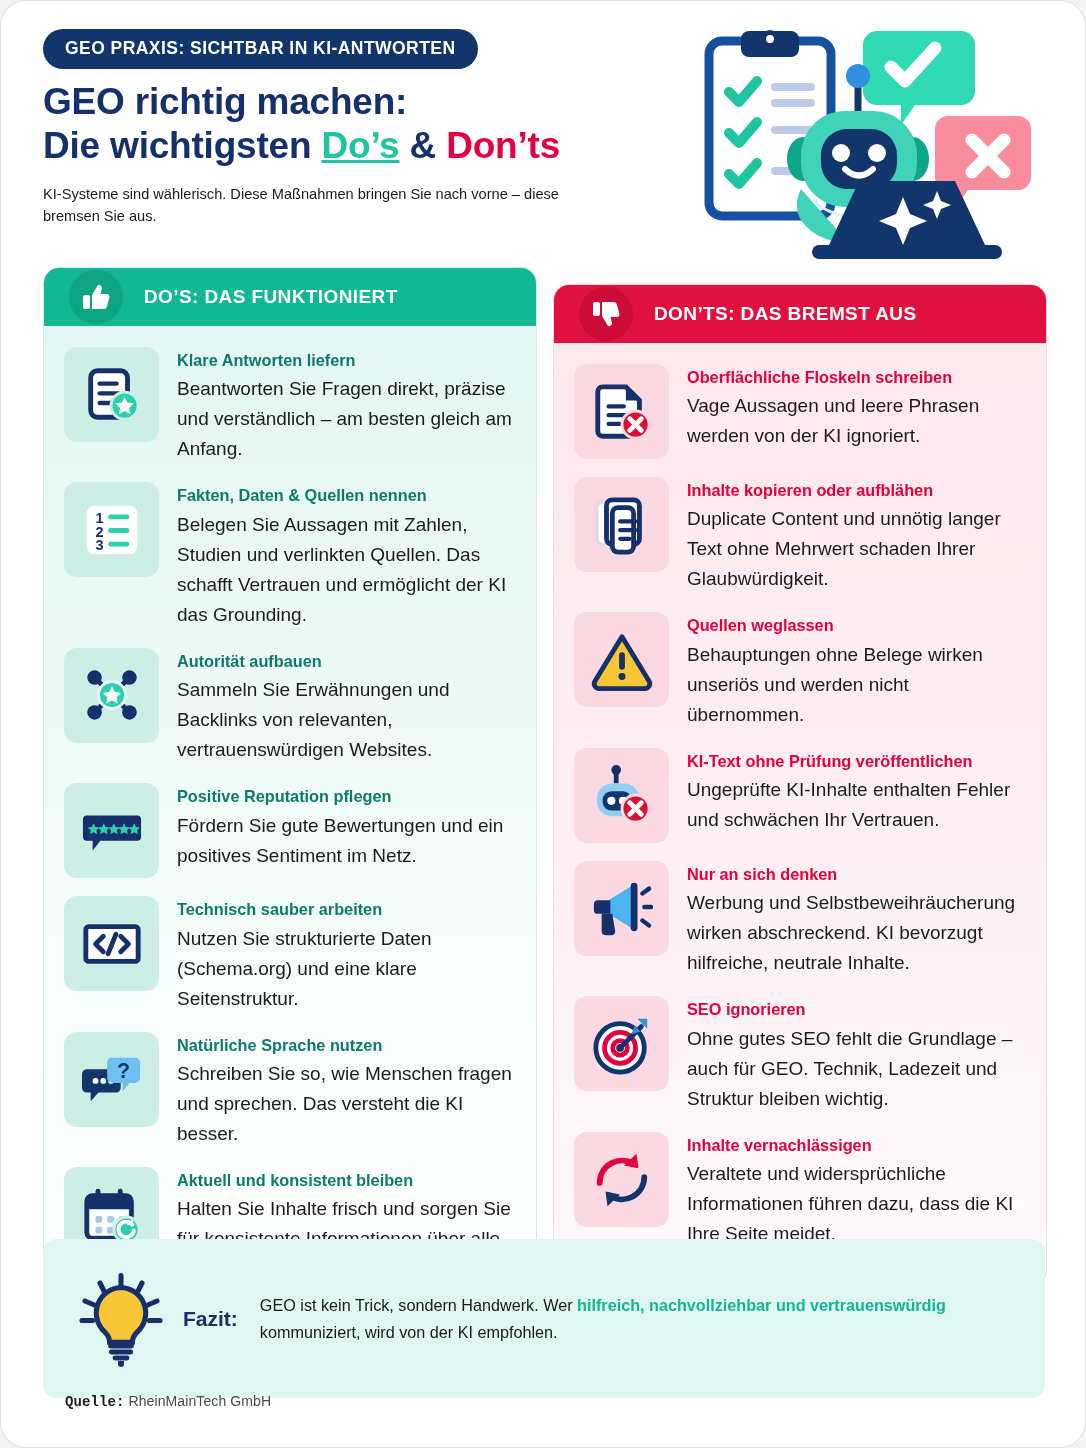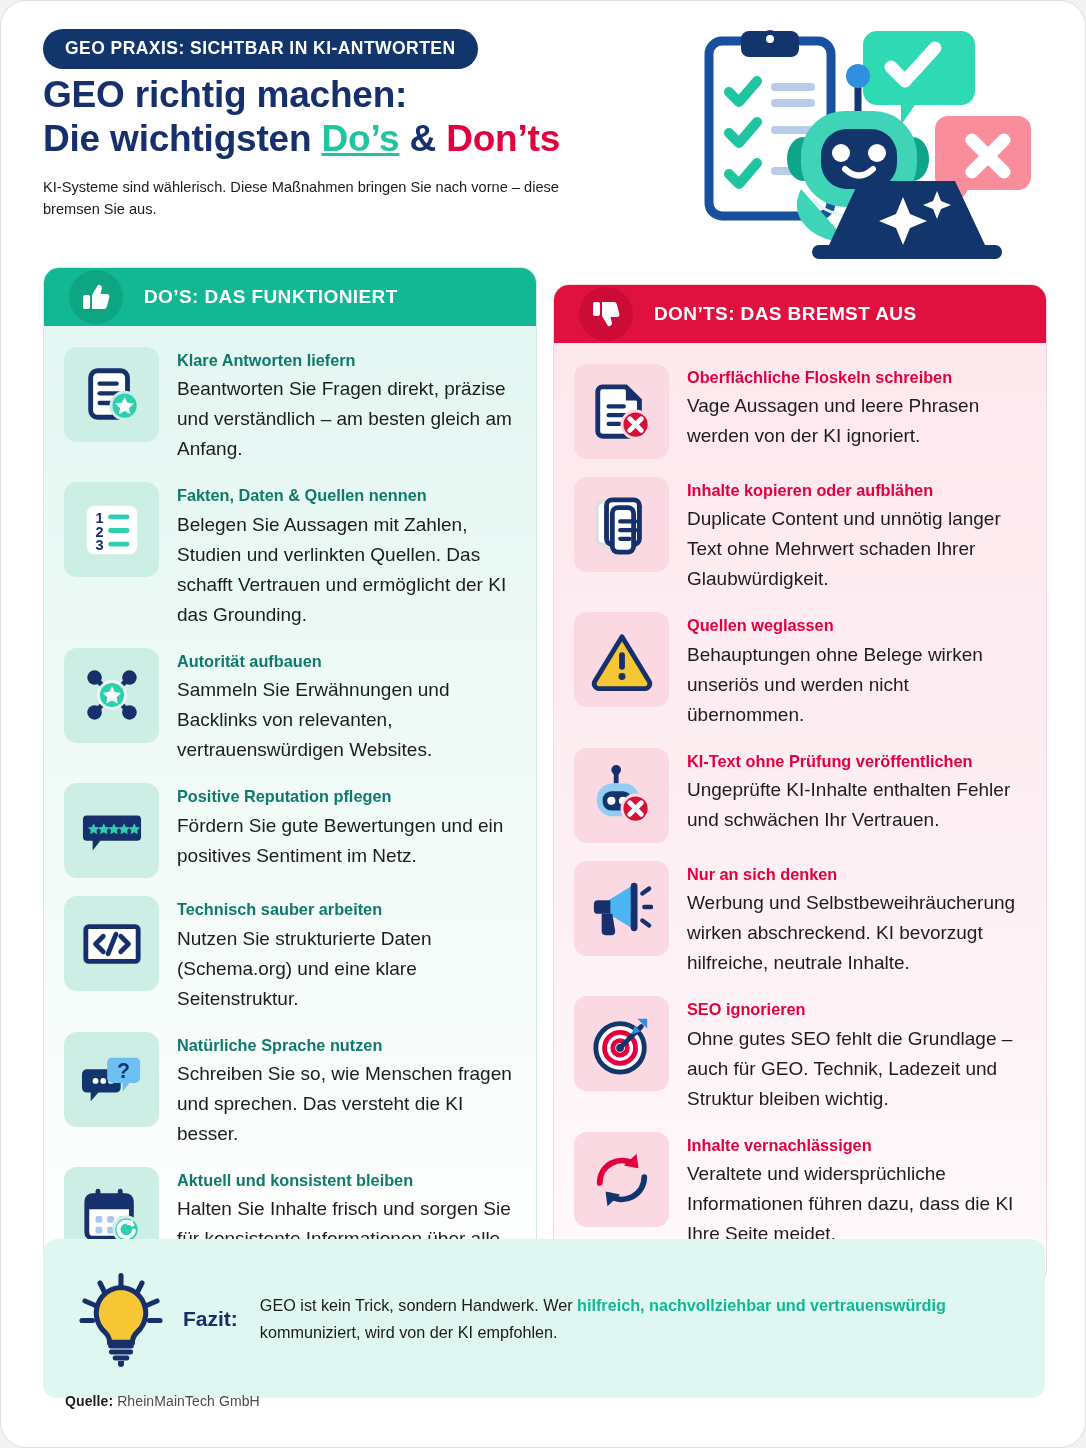--- a/index.html
+++ b/index.html
@@ -12,21 +12,21 @@
   }
 
   
   .header{position:absolute;left:42px;top:28px;width:1002px;height:220px;}
   .eyebrow{
     display:inline-block;background:#12356b;color:#ffffff;
     font-size:17.5px;font-weight:bold;letter-spacing:.45px;
     padding:9px 22px 10px 22px;border-radius:20px;
   }
   .headline{
-    margin-top:4px;color:#16306b;font-size:37px;line-height:1.18;
+    margin-top:11px;color:#16306b;font-size:37px;line-height:1.18;
     font-weight:bold;letter-spacing:-.2px;
   }
   .headline .do{color:#1fc4a0;text-decoration:underline;}
   .headline .dont{color:#e3003f;}
   .subline{
     margin-top:16px;color:#1b1b1b;font-size:14.6px;line-height:1.52;max-width:540px;
   }
 
   
   .hero{position:absolute;left:690px;top:18px;width:368px;height:240px;}
@@ -78,21 +78,21 @@
   .bulb{flex:0 0 auto;width:104px;height:104px;display:flex;align-items:center;justify-content:center;}
   .fazit-label{
     flex:0 0 auto;color:#16306b;font-size:21px;font-weight:bold;margin:0 22px 0 10px;
   }
   .fazit-text{font-size:16.2px;line-height:1.62;color:#1b1b1b;}
   .fazit-text .hl{color:#12b894;font-weight:bold;}
 
   .source{
     position:absolute;left:64px;top:1392px;font-size:14px;color:#4a4a4a;letter-spacing:.1px;
   }
-  .source b{color:#1b1b1b;}
+  .source b{color:#1b1b1b;font-family:Liberation Mono, monospace;}
 </style>
 </head>
 <body>
 
 <div class="page">
 
   <div class="header">
     <div class="eyebrow">GEO PRAXIS: SICHTBAR IN KI-ANTWORTEN</div>
     <div class="headline">
       <div>GEO richtig machen:</div>

